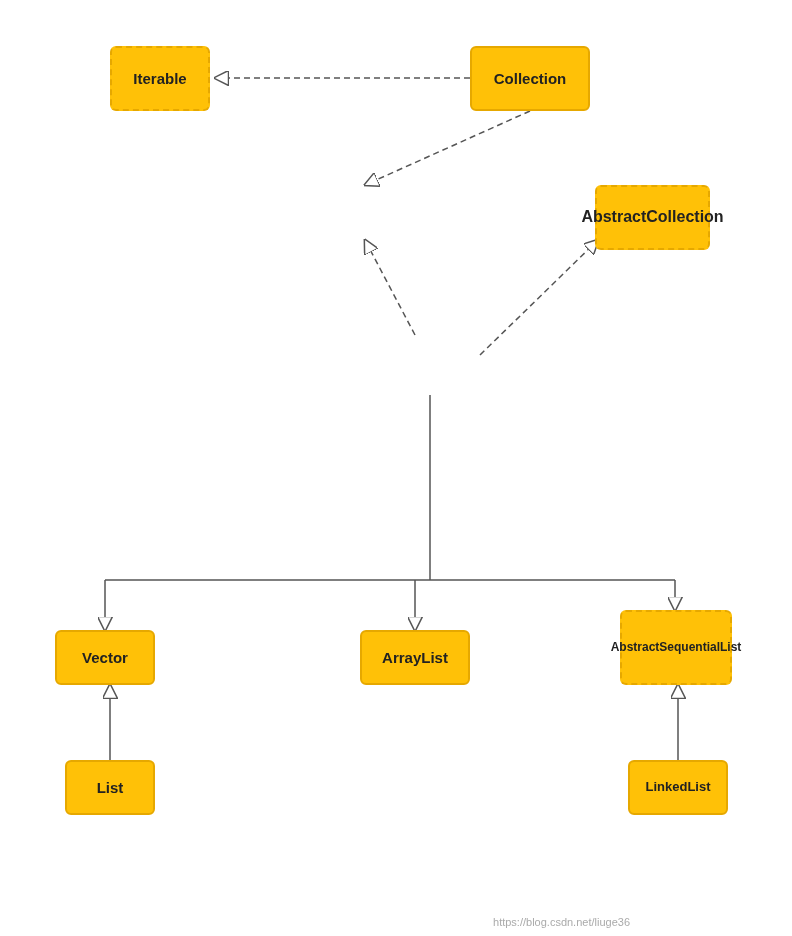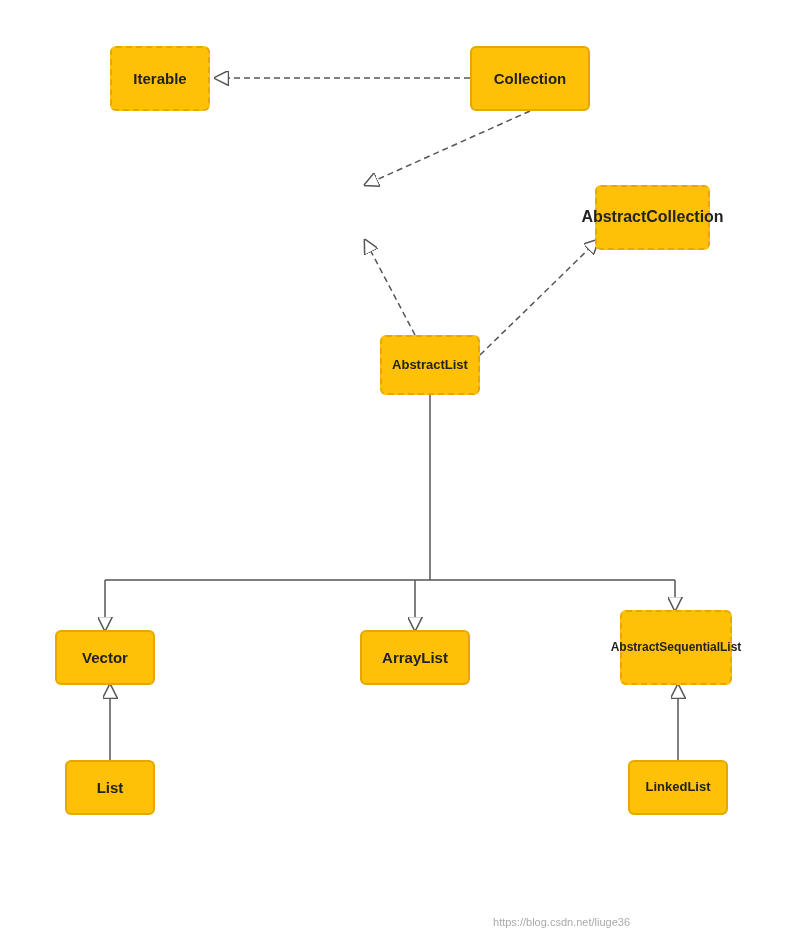--- a/index.html
+++ b/index.html
@@ -101,23 +101,20 @@
 
   <div class="node" style="left:470px; top:46px; width:120px; height:65px; font-size:15px; font-weight:bold;">
     <span>Collection</span>
   </div>
 
 
   <div class="node dashed" style="left:595px; top:185px; width:115px; height:65px; font-size:16px;align-items:center;">
     <span>AbstractCollection</span>
   </div>
 
-  <div class="node dashed" style="left:380px; top:335px; width:100px; height:60px; font-size:13px;">
-    <span>AbstractList</span>
-  </div>
 
   <div class="node" style="left:55px; top:630px; width:100px; height:55px; font-size:15px; font-weight:bold;text-align:right;">
     <span>Vector</span>
   </div>
 
   <div class="node" style="left:360px; top:630px; width:110px; height:55px; font-size:15px; font-weight:bold;justify-content:center;">
     <span>ArrayList</span>
   </div>
 
   <div class="node dashed" style="left:620px; top:610px; width:112px; height:75px; font-size:12px;">

